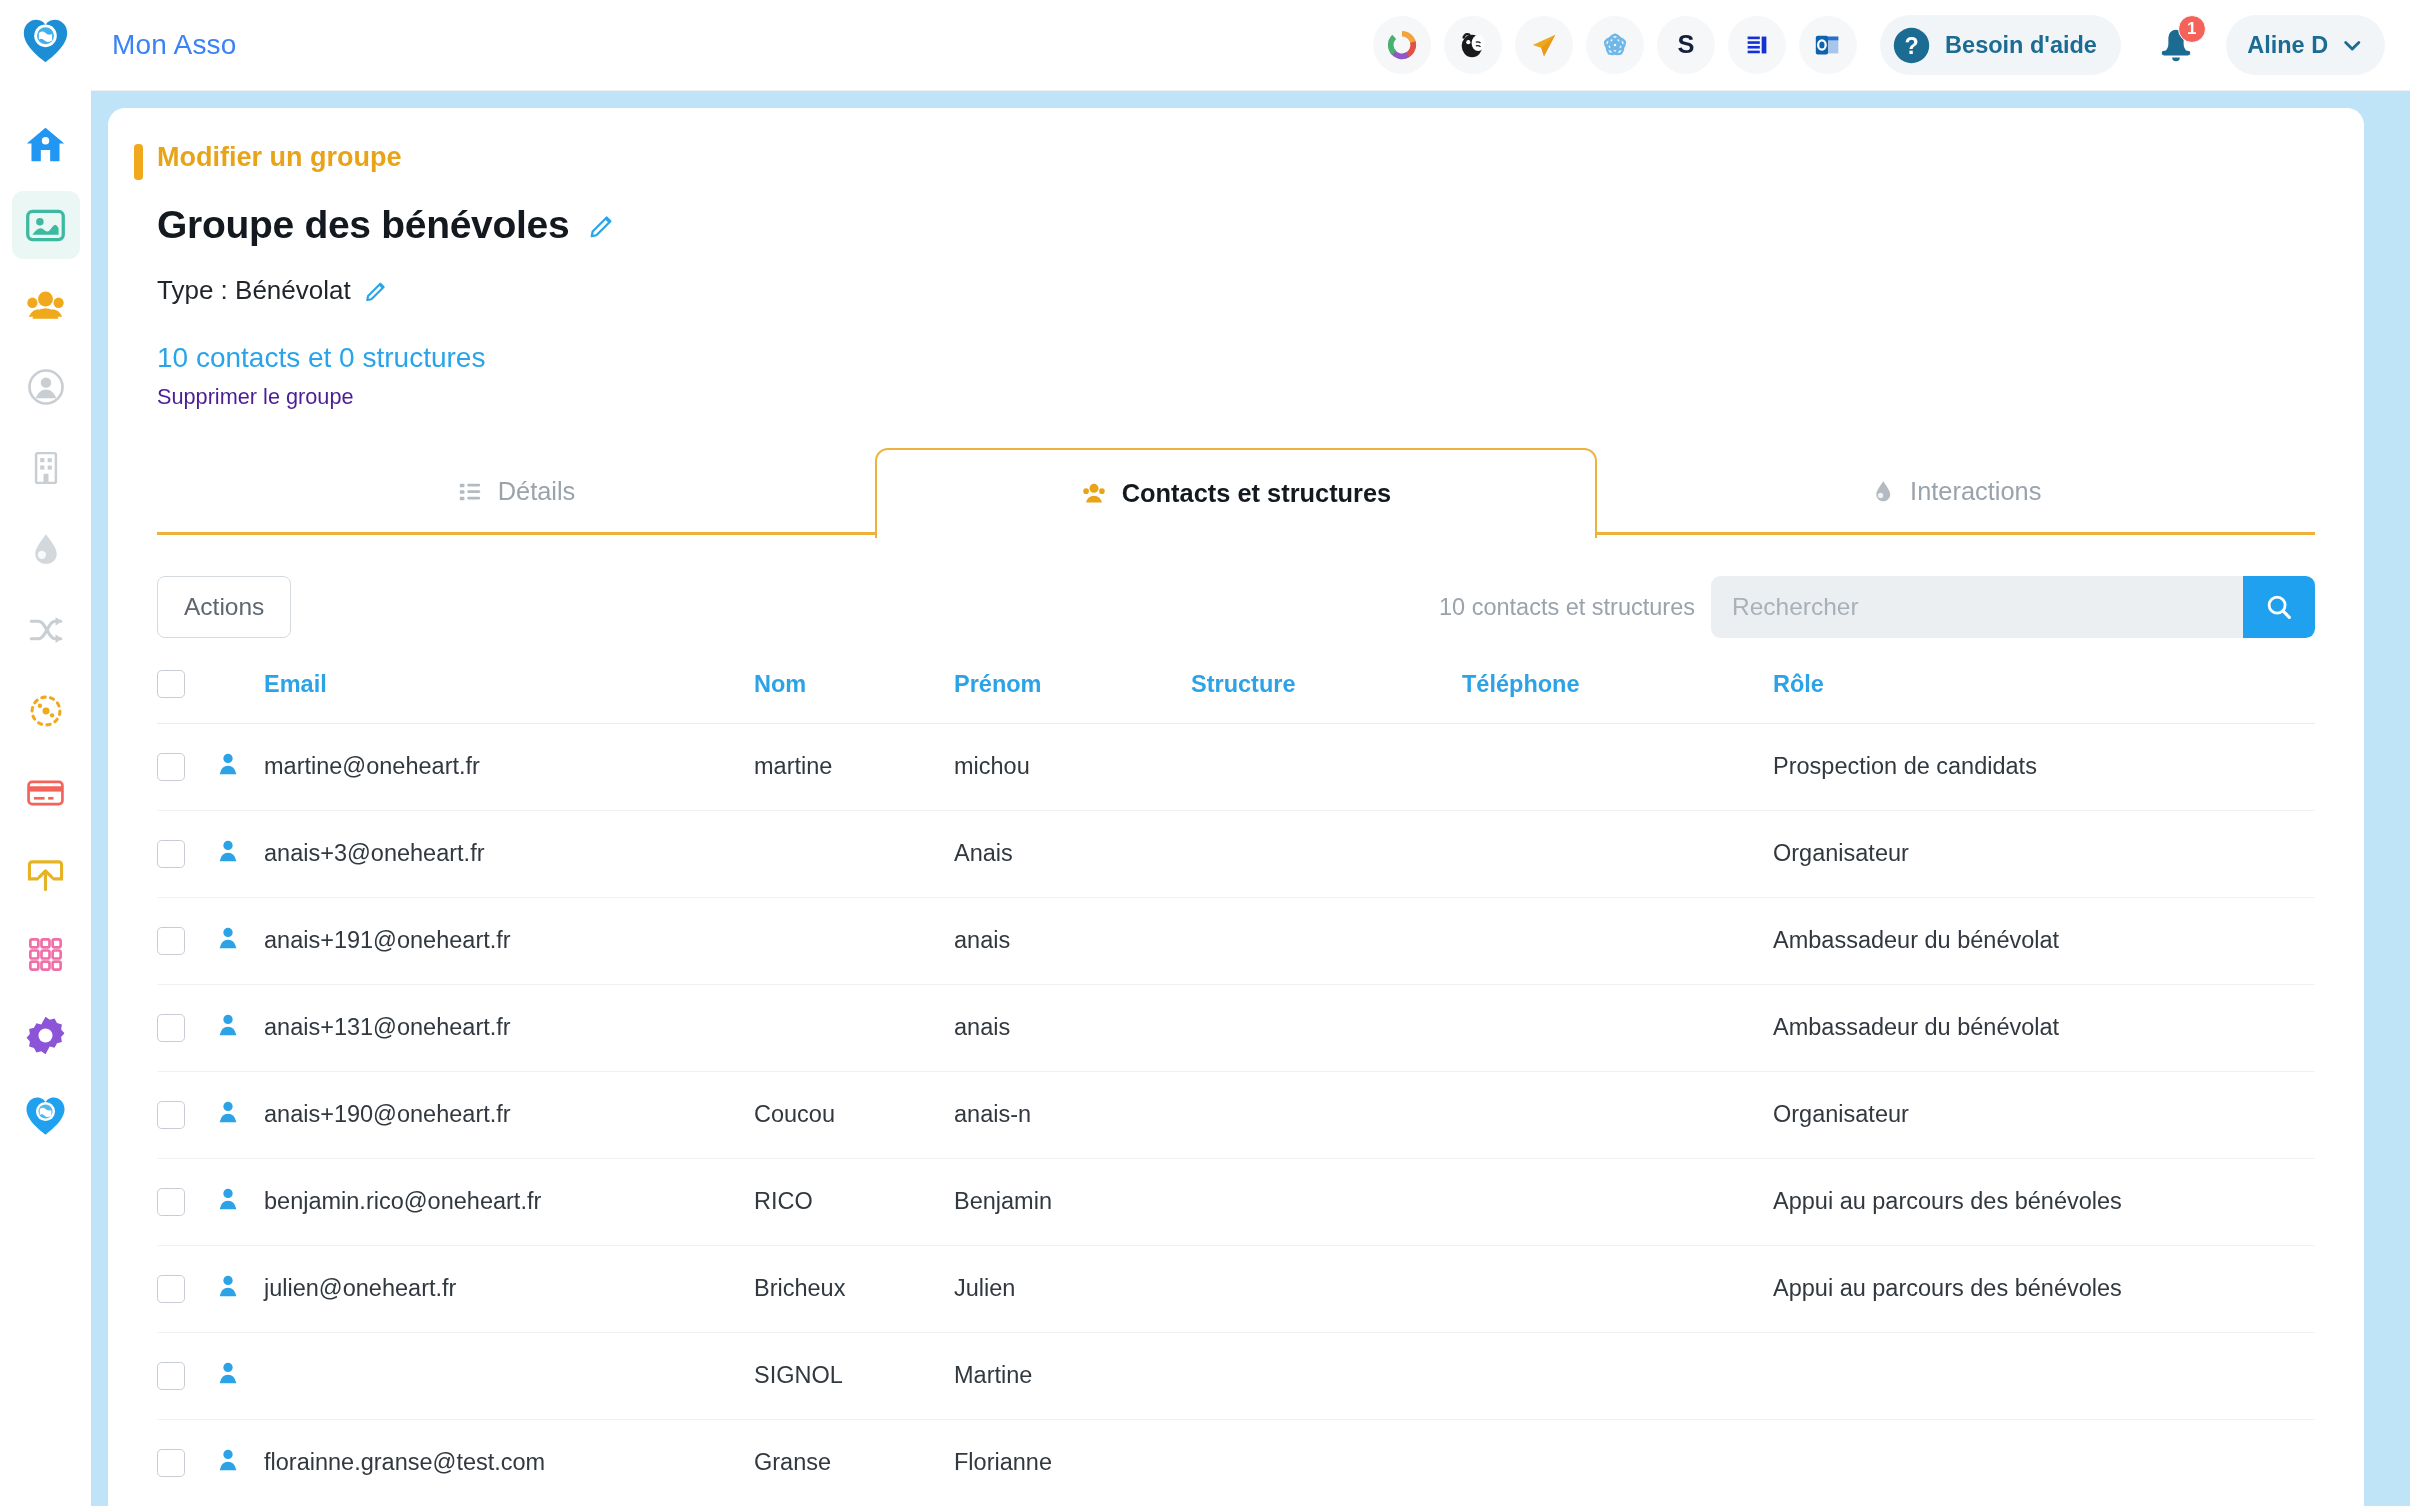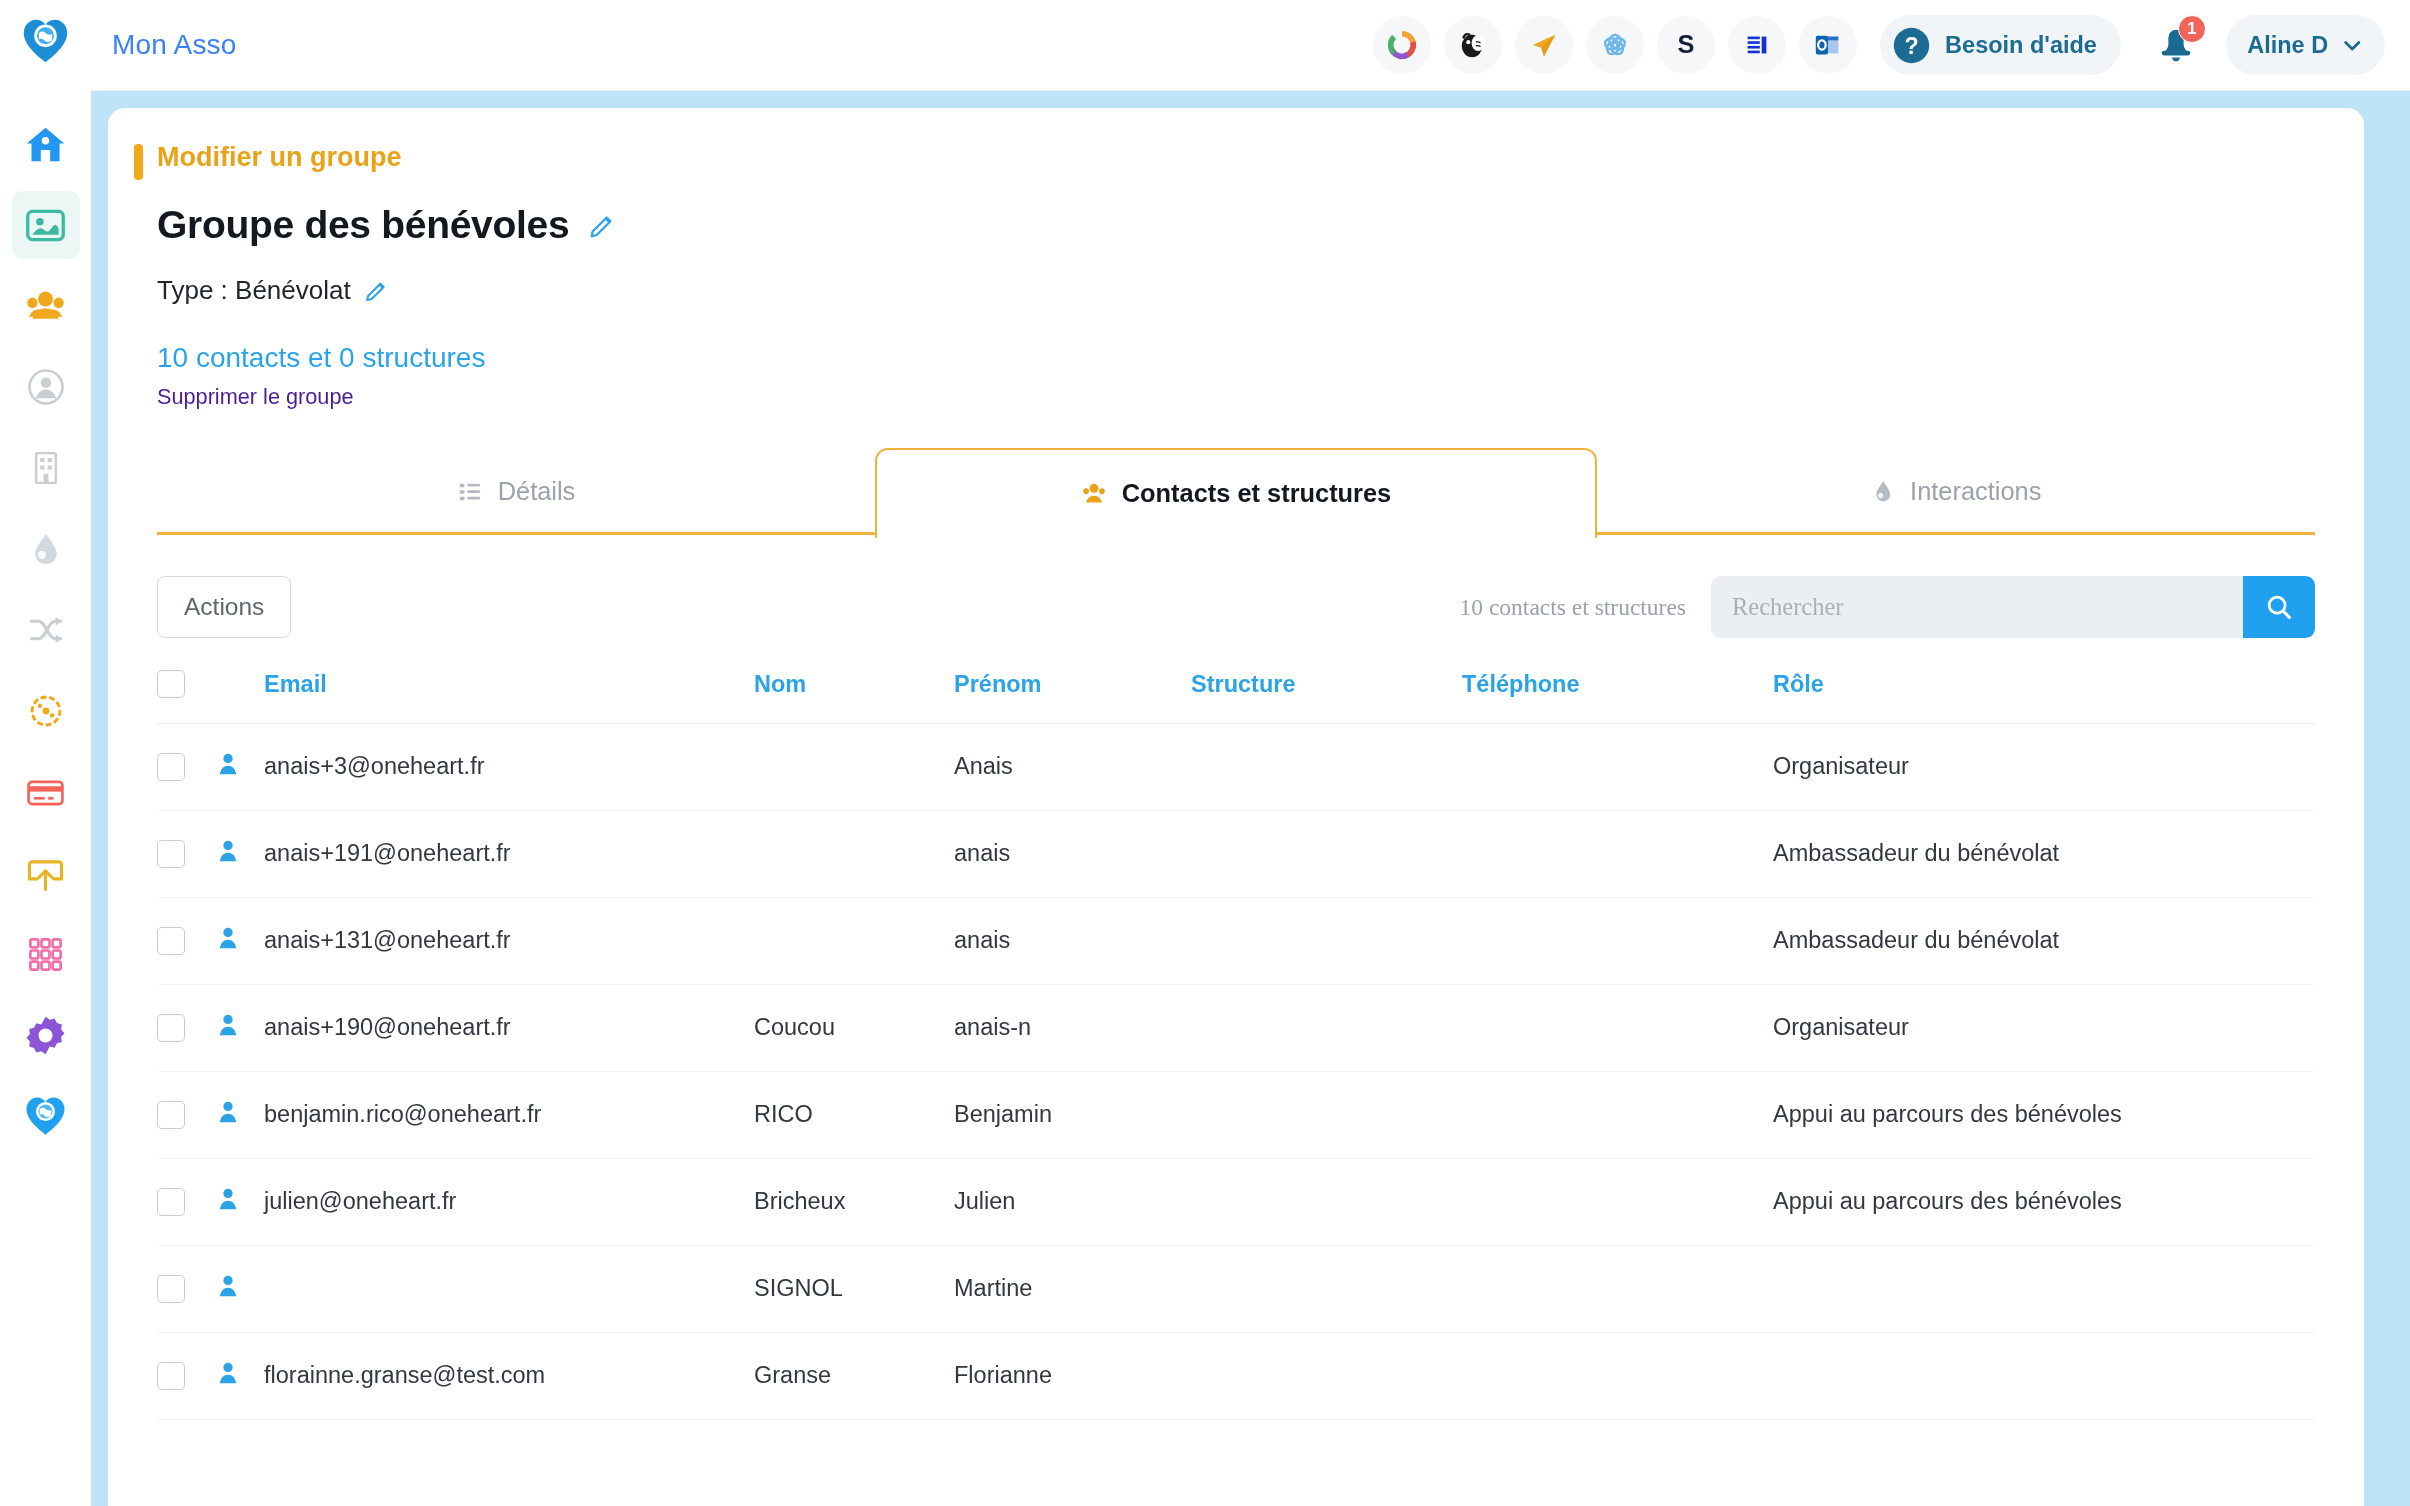--- a/index.html
+++ b/index.html
@@ -119,21 +119,21 @@
     margin-bottom: -2.8px;
   }
 
   
   #toolbar { margin-top: 41px; display: flex; align-items: center; }
   #actions-btn {
     border: 0.9px solid #d5dade; background: #fff; border-radius: 8px;
     height: 62px; padding: 0 26px; font-size: 24.5px; color: #5e666e;
     font-family: inherit; cursor: pointer;
   }
-  #toolbar-right { margin-left: auto; display: flex; align-items: center; gap: 25px; font-family: Liberation Serif, serif; }
+  #toolbar-right { margin-left: auto; display: flex; align-items: center; gap: 16px; }
   #result-count { font-size: 23.5px; color: #9aa2ab; white-space: nowrap; }
   #search-wrap { display: flex; align-items: stretch; }
   #search-input {
     width: 532px; height: 62px; background: #eceff1; border: none;
     border-radius: 9.4px 0 0 9.4px; padding: 0 21px; font-size: 24.5px;
     color: #4a5159; font-family: inherit; outline: none;
   }
   #search-input::placeholder { color: #a9b0b7; }
   #search-btn {
     width: 72px; height: 62px; background: #1fa1ef; border: none;
@@ -494,20 +494,35 @@
             </thead>
             <tbody id="table-body">
                 <tr>
                   <td class="col-check">
                     <span class="cb"></span>
                   </td>
                   <td class="col-ico"><svg width="26" height="26" viewBox="0 0 28 28">
                       <circle cx="14" cy="8" r="5" fill="#2ba3e6"></circle>
                       <path d="M5 25 q2 -9 9 -9 q7 0 9 9 Z" fill="#2ba3e6"></path>
                     </svg></td>
+                  <td class="col-email">martine@oneheart.fr</td>
+                  <td class="col-nom">martine</td>
+                  <td class="col-prenom">michou</td>
+                  <td class="col-struct"></td>
+                  <td class="col-tel"></td>
+                  <td>Prospection de candidats</td>
+                </tr>
+                <tr>
+                  <td class="col-check">
+                    <span class="cb"></span>
+                  </td>
+                  <td class="col-ico"><svg width="26" height="26" viewBox="0 0 28 28">
+                      <circle cx="14" cy="8" r="5" fill="#2ba3e6"></circle>
+                      <path d="M5 25 q2 -9 9 -9 q7 0 9 9 Z" fill="#2ba3e6"></path>
+                    </svg></td>
                   <td class="col-email">anais+3@oneheart.fr</td>
                   <td class="col-nom"></td>
                   <td class="col-prenom">Anais</td>
                   <td class="col-struct"></td>
                   <td class="col-tel"></td>
                   <td>Organisateur</td>
                 </tr>
                 <tr>
                   <td class="col-check">
                     <span class="cb"></span>

